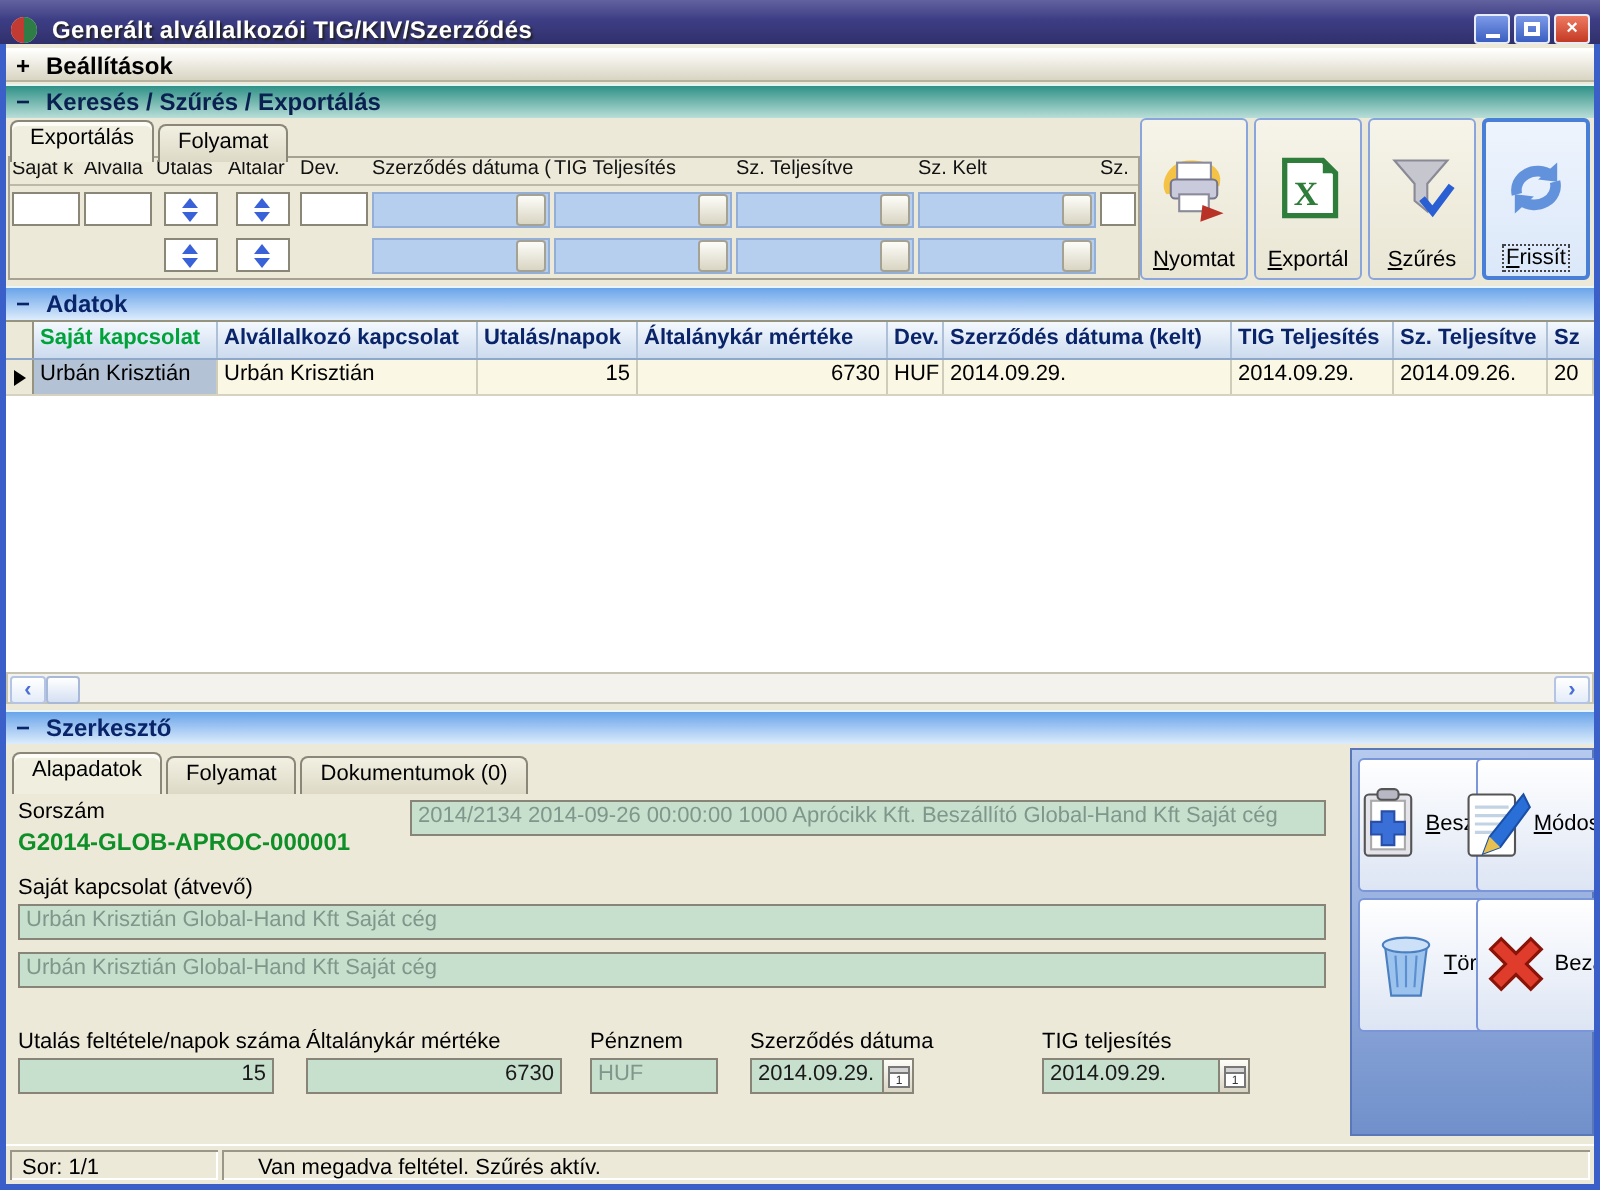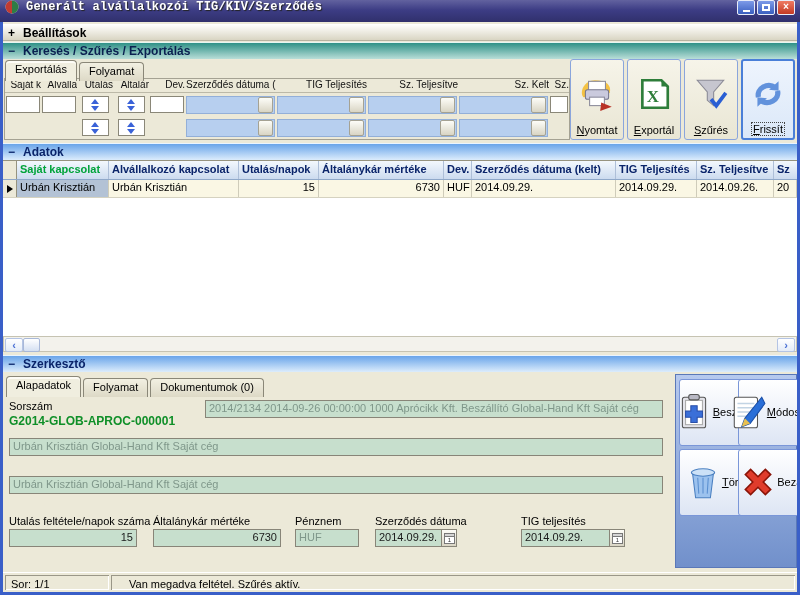--- a/index.html
+++ b/index.html
@@ -1,21 +1,21 @@
 <!DOCTYPE html>
 <html><head>
 <meta charset="utf-8">
 <style>
   html,body{margin:0;padding:0;background:#555;}
   .window{position:relative;width:800px;height:595px;background:#3a5fc8;
     font-family:"Liberation Sans",sans-serif;font-size:11px;color:#000;overflow:hidden;}
   
   .titlebar{position:absolute;left:0;top:0;width:100%;height:22px;box-sizing:border-box;
     background:linear-gradient(180deg,#62629f 0%,#3d3d85 45%,#30306c 100%);
-    display:flex;align-items:flex-start;padding:0 5px;font-family:Liberation Mono, monospace;}
+    display:flex;align-items:flex-end;padding:0 5px;}
   .title{color:#fff;font-weight:bold;font-size:12px;margin-left:7px;letter-spacing:.2px;
     text-shadow:1px 1px 1px #222;}
   .winbtns{margin-left:auto;display:flex;gap:2px;}
   .wb{width:18px;height:15px;border-radius:2px;border:1px solid #e8ecf8;box-sizing:border-box;
     display:flex;align-items:center;justify-content:center;color:#fff;font-size:10px;font-weight:bold;line-height:1;}
   .wb.min,.wb.max{background:linear-gradient(#7d9ae8,#3a5fc0);}
   .wb.close{background:linear-gradient(#ef7a62,#c33a24);}
   .glyph-min{display:block;width:7px;height:2px;background:#fff;margin-top:7px;}
   .glyph-max{display:block;width:8px;height:7px;border:2px solid #fff;box-sizing:border-box;}
   
@@ -32,21 +32,21 @@
   .tabstrip{position:absolute;display:flex;align-items:flex-end;z-index:3;}
   .tab{height:16px;padding:2px 9px 0 9px;border:1px solid #8a8778;border-bottom:none;
     border-radius:4px 4px 0 0;background:linear-gradient(#f2f0e2,#ddd9c6);margin-right:2px;white-space:nowrap;}
   .tab.active{background:#f0eedf;height:18px;font-weight:normal;box-shadow:inset 0 2px 0 #fdfcf6;}
   
   .filter-panel{position:absolute;left:0;top:37px;width:794px;height:84px;}
   .ftabs{top:1px;left:2px;}
   .fgrid{position:absolute;left:1px;top:19px;width:566px;height:62px;background:#ece9d8;
     border:1px solid #a5a293;box-sizing:border-box;}
   .fhead{display:flex;height:13px;border-bottom:1px solid #bcb9a8;font-size:10px;}
-  .fh{overflow:hidden;white-space:nowrap;box-sizing:border-box;padding-left:1px;color:#111;text-align:right;}
+  .fh{overflow:hidden;white-space:nowrap;box-sizing:border-box;padding-left:1px;color:#111;}
   .frow{display:flex;height:23px;}
   .fc{box-sizing:border-box;padding:2px 1px;display:flex;align-items:center;justify-content:center;}
   .wc{width:36px;} .wd{width:91px;} .we{width:22px;flex:1;}
   .fin{width:100%;height:17px;border:1px solid #8a8778;background:#fff;box-sizing:border-box;
     font-size:10px;padding:0 2px;font-family:inherit;}
   .spin{width:27px;height:17px;background:#fff;border:1px solid #8a8778;box-sizing:border-box;
     display:flex;flex-direction:column;align-items:center;justify-content:center;}
   .spin .up{width:0;height:0;border-left:4px solid transparent;border-right:4px solid transparent;
     border-bottom:5px solid #3a62d8;margin-bottom:2px;}
   .spin .dn{width:0;height:0;border-left:4px solid transparent;border-right:4px solid transparent;
@@ -357,20 +357,21 @@
       <div class="fld" style="left:6px;top:28px;">
         <div class="flabel">Sorszám</div>
         <div class="fvalue-green">G2014-GLOB-APROC-000001</div>
       </div>
 
       <div class="fld" style="left:202px;top:28px;width:458px;">
         <div class="ginput txt-gray">2014/2134 2014-09-26 00:00:00 1000 Aprócikk Kft. Beszállító Global-Hand Kft Saját cég</div>
       </div>
 
       <div class="fld" style="left:6px;top:66px;width:654px;">
+        <div class="flabel">Saját kapcsolat (átvevő)</div>
         <div class="ginput txt-gray">Urbán Krisztián  Global-Hand Kft Saját cég</div>
       </div>
 
       <div class="fld" style="left:6px;top:104px;width:654px;">
         <div class="ginput txt-gray">Urbán Krisztián  Global-Hand Kft Saját cég</div>
       </div>
 
       <div class="fld" style="left:6px;top:143px;width:128px;">
         <div class="flabel">Utalás feltétele/napok száma</div>
         <div class="ginput num txt-dark">15</div>

